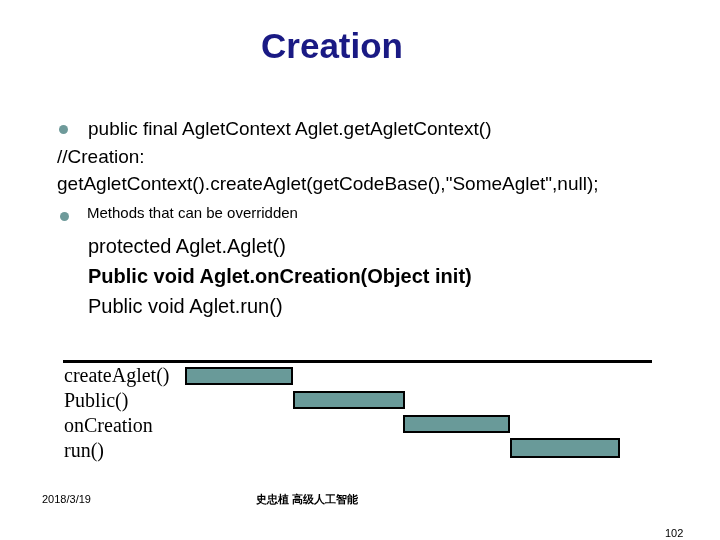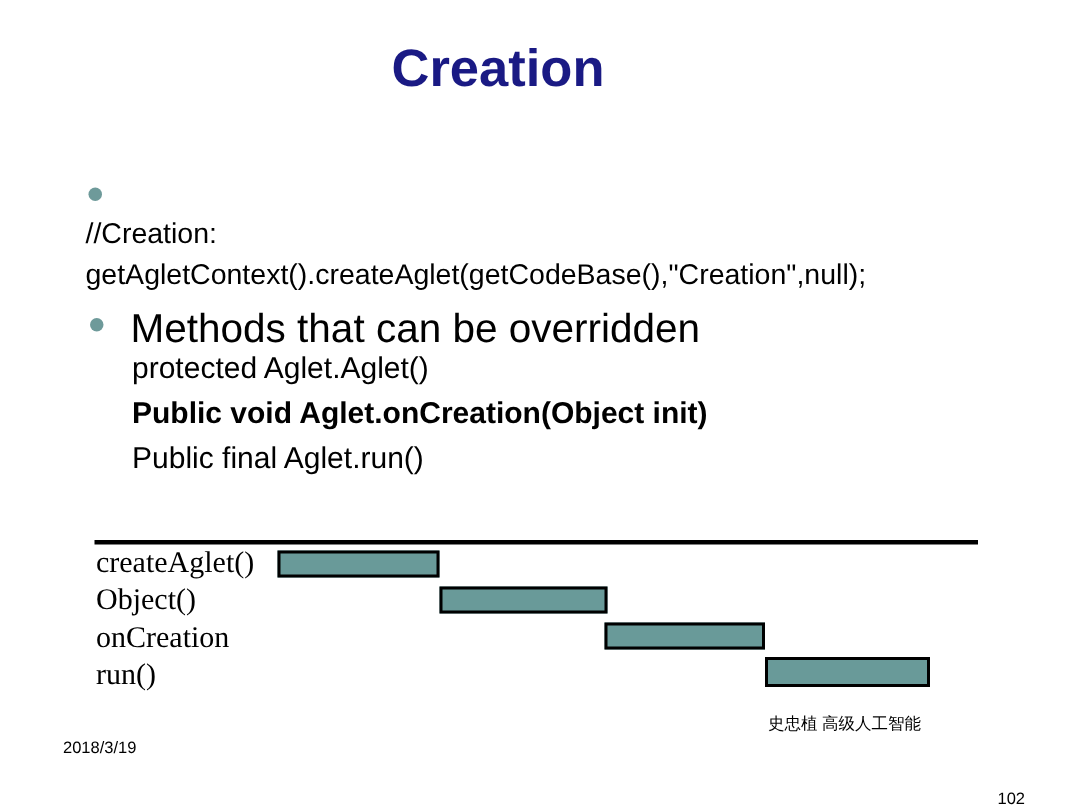--- a/index.html
+++ b/index.html
@@ -18,21 +18,21 @@
     width: 664px;
     text-align: center;
     font-size: 35px;
     font-weight: bold;
     letter-spacing: 0px;
   }
   .line { position: absolute; white-space: nowrap; }
   .l1 { left: 88px; top: 118px; font-size: 19px; }
   .l2 { left: 57px; top: 146px; font-size: 19px; }
   .l3 { left: 57px; top: 173px; font-size: 19px; }
-  .l4 { left: 87px; top: 204px; font-size: 27px; }
+  .l4 { left: 87px; top: 204px; font-size: 15px; }
   .l5 { left: 88px; top: 235px; font-size: 20px; }
   .l6 { left: 88px; top: 265px; font-size: 20px; font-weight: bold; }
   .l7 { left: 88px; top: 295px; font-size: 20px; }
   .dot {
     position: absolute;
     width: 9px; height: 9px;
     border-radius: 50%;
     background: #6e9a9a;
   }
   .dot1 { left: 59px; top: 125px; }
@@ -60,51 +60,52 @@
     border: 2px solid #000000;
     background: #699a99;
   }
   .footer-date, .footer-page, .footer-center {
     position: absolute;
     font-size: 11px;
     white-space: nowrap;
   }
   .footer-date { left: 42px; top: 493px; }
   .footer-center {
-    left: 0; top: 475px;
+    left: 0; top: 492px;
     width: 614px;
-    text-align: right;
-    font-weight: normal;
+    text-align: center;
+    font-weight: bold;
     font-size: 11px;
   }
   .footer-page { left: 665px; top: 493px; margin-top: 34px; }
 </style>
 </head>
 <body>
 
 <div class="slide">
 
   <div class="title" style="color: rgb(26, 26, 132);">Creation</div>
 
   <span class="dot dot1" style="background: rgb(110, 154, 154);"></span>
+  <div class="line l1">public final AgletContext Aglet.getAgletContext()</div>
 
   <div class="line l2">//Creation:</div>
-  <div class="line l3">getAgletContext().createAglet(getCodeBase(),"Creation",null);</div>
+  <div class="line l3">getAgletContext().createAglet(getCodeBase(),"SomeAglet",null);</div>
 
   <span class="dot dot2" style="background: rgb(110, 154, 154);"></span>
   <div class="line l4">Methods that can be overridden</div>
 
   <div class="line l5">protected Aglet.Aglet()</div>
   <div class="line l6">Public void Aglet.onCreation(Object init)</div>
-  <div class="line l7">Public final Aglet.run()</div>
+  <div class="line l7">Public void Aglet.run()</div>
 
   <div class="divider"></div>
 
   <div class="dlabel r0">createAglet()</div>
-  <div class="dlabel r1">Object()</div>
+  <div class="dlabel r1">Public()</div>
   <div class="dlabel r2">onCreation</div>
   <div class="dlabel r3">run()</div>
 
   <div class="bar" style="left: 185px; top: 367px; width: 108px; height: 18px; background: rgb(105, 154, 153);"></div>
   <div class="bar" style="left: 293px; top: 391px; width: 112px; height: 18px; background: rgb(105, 154, 153);"></div>
   <div class="bar" style="left: 403px; top: 415px; width: 107px; height: 18px; background: rgb(105, 154, 153);"></div>
   <div class="bar" style="left: 510px; top: 438px; width: 110px; height: 20px; background: rgb(105, 154, 153);"></div>
 
   <div class="footer-date">2018/3/19</div>
   <div class="footer-center">史忠植 高级人工智能</div>

